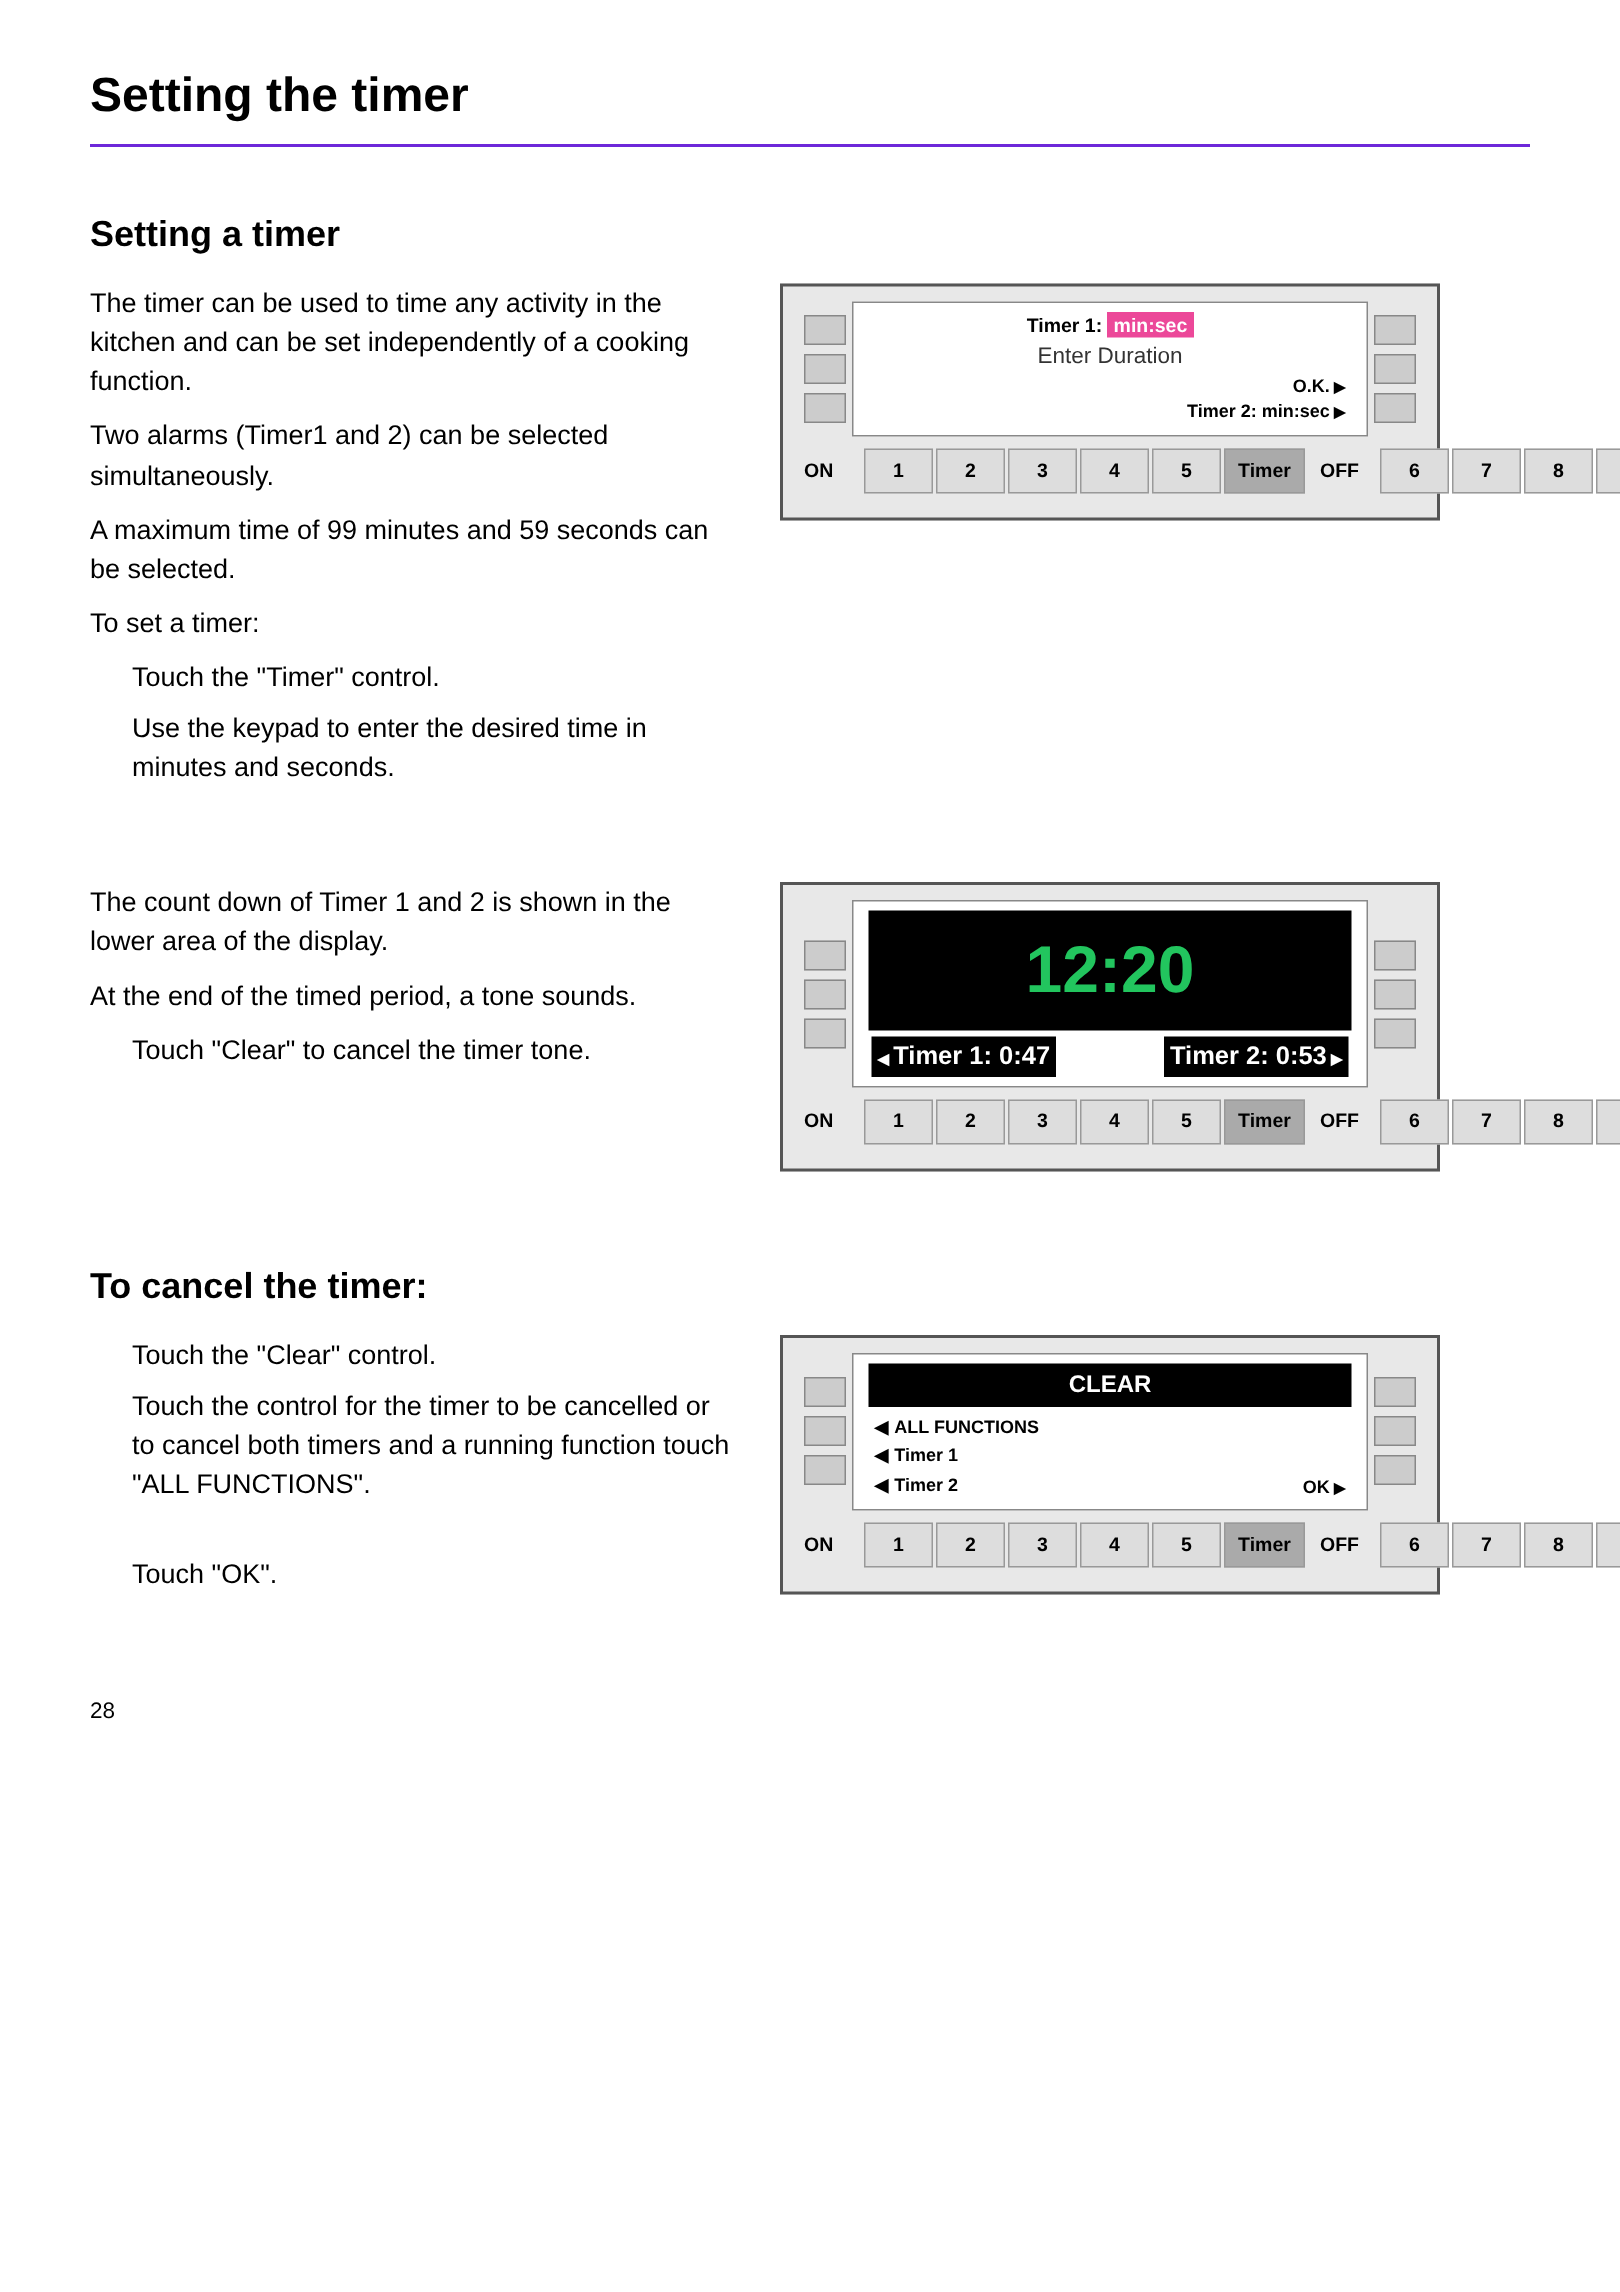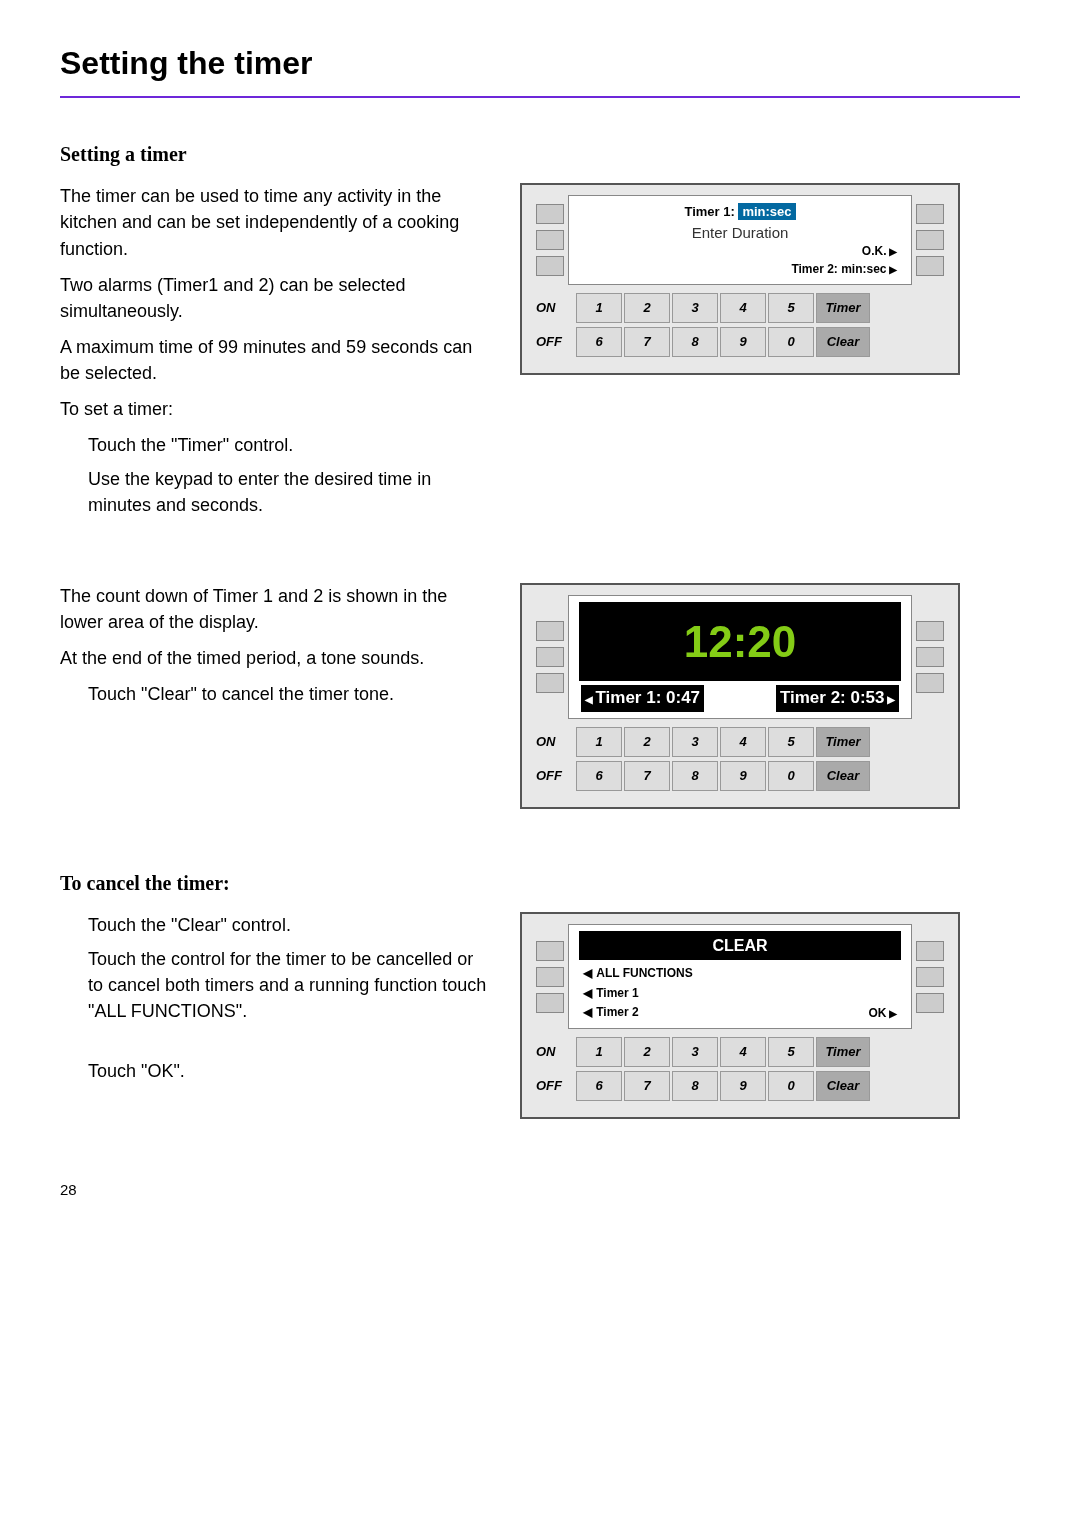--- a/index.html
+++ b/index.html
@@ -16,25 +16,24 @@
 
     h1.page-title {
       font-size: 32px;
       font-weight: bold;
       margin-bottom: 12px;
       border-bottom: 2px solid #6d28d9;
       padding-bottom: 10px;
     }
 
     h2.section-title {
-      font-size: 20px;
+      font-size: 24px;
       font-weight: bold;
       margin-top: 30px;
       margin-bottom: 14px;
-      font-family: Liberation Serif, serif;
     }
 
     .main-content {
       display: flex;
       flex-direction: column;
     }
 
     .section {
       margin-bottom: 30px;
     }
@@ -109,21 +108,21 @@
     }
 
     
     .timer-header {
       text-align: center;
       font-size: 13px;
       font-weight: bold;
     }
 
     .timer-header span.highlighted {
-      background: #0369a1;
+      background: #ec4899;
       color: #fff;
       padding: 1px 4px;
     }
 
     .enter-duration {
       text-align: center;
       font-size: 15px;
       color: #333;
     }
 
@@ -140,21 +139,21 @@
       font-weight: bold;
       padding-right: 4px;
     }
 
     
     .big-time {
       text-align: center;
       font-size: 44px;
       font-weight: bold;
       background: #000;
-      color: #84cc16;
+      color: #22c55e;
       padding: 8px 0;
       margin-bottom: 4px;
     }
 
     .timer-bottom-row {
       display: flex;
       justify-content: space-between;
       font-size: 17px;
       font-weight: bold;
       padding: 0 2px;
@@ -169,23 +168,22 @@
     .timer-bottom-row .t2 {
       background: #000;
       color: #fff;
       padding: 1px 4px;
     }
 
     
     .keypad-area {
       margin-top: 8px;
       display: flex;
-      flex-direction: column;
+      flex-direction: row;
       gap: 4px;
-      font-style: italic;
     }
 
     .keypad-row {
       display: flex;
       flex-direction: row;
       gap: 0;
       align-items: center;
     }
 
     .key-label {

